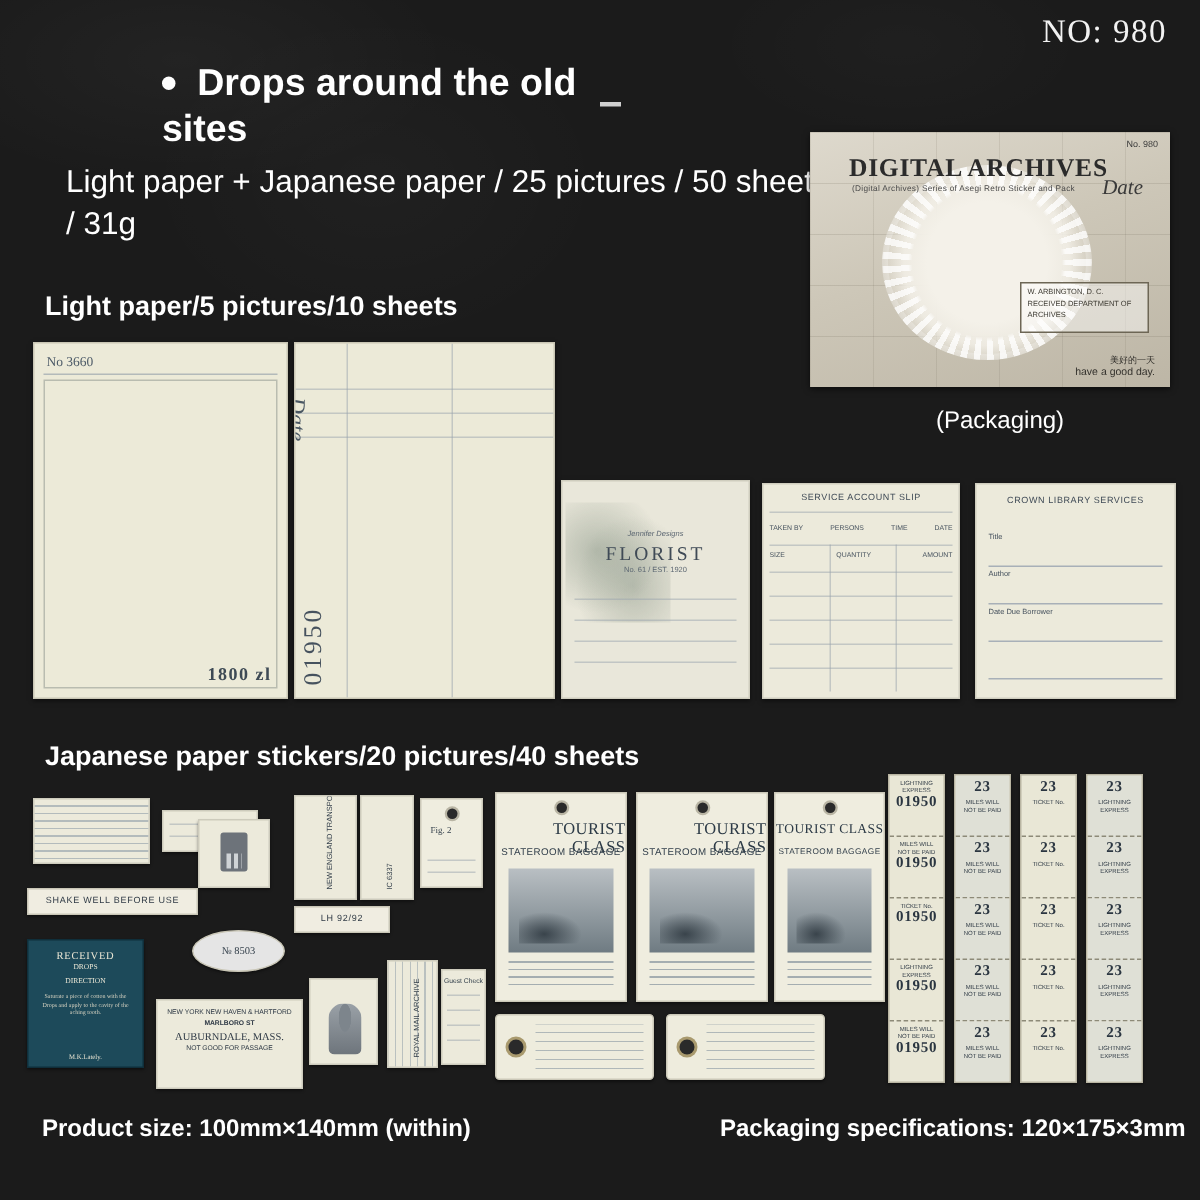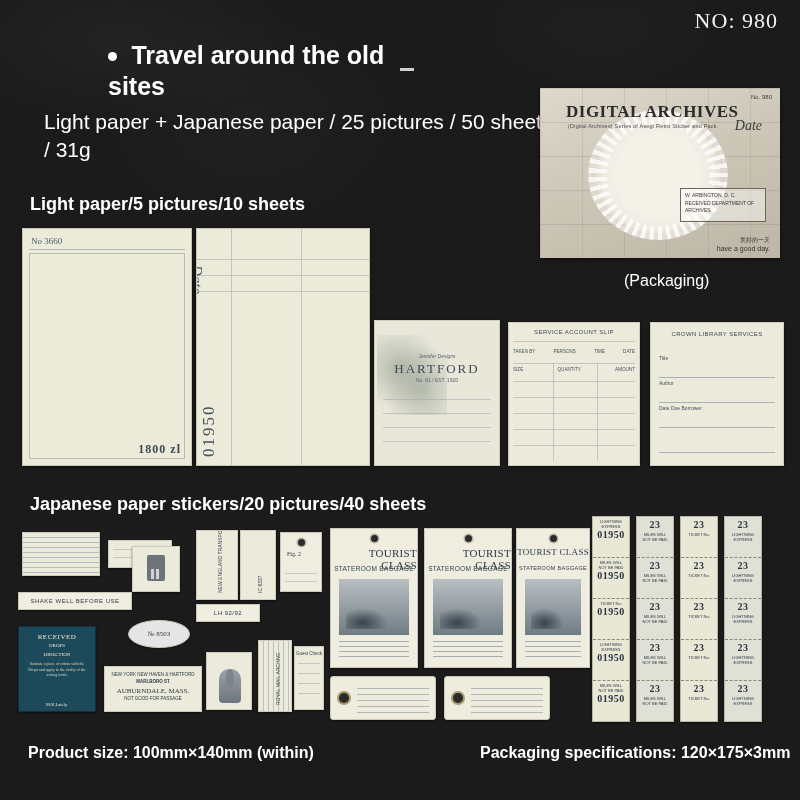--- a/index.html
+++ b/index.html
@@ -231,21 +231,21 @@
 </style>
 </head>
 <body>
 
 <div class="bg-texture"></div>
 
 <div class="no-code">NO: 980</div>
 
 <div class="title-wrap">
   <span class="title-bullet"></span>
-  <span class="main-title">Travel around the old sites</span>
+  <span class="main-title">Drops around the old sites</span>
 </div>
 <div class="dash"></div>
 <div class="subtitle">Light paper + Japanese paper / 25 pictures / 50 sheets / 31g</div>
 
 <div class="sheet pack">
   <div class="pack-grid"></div>
   <div class="doily"></div>
   <div class="pack-no">No. 980</div>
   <div class="pack-title">DIGITAL ARCHIVES</div>
   <div class="pack-sub">(Digital Archives) Series of  Asegi Retro Sticker and Pack</div>
@@ -275,21 +275,21 @@
   <div class="rule" style="top:62px;"></div>
   <div class="vline" style="left:34px;"></div>
   <div class="vline" style="left:104px;"></div>
   <div class="dateword">Date</div>
   <div class="bignum">01950</div>
 </div>
 
 <div class="paper florist">
   <div class="fl-leaf"></div>
   <div class="fl-sub">Jennifer Designs</div>
-  <div class="fl-title">HARTFORD</div>
+  <div class="fl-title">FLORIST</div>
   <div class="fl-small">No. 61 / EST. 1920</div>
   <div class="rule" style="top:78px;left:8px;right:8px;"></div>
   <div class="rule" style="top:92px;left:8px;right:8px;"></div>
   <div class="rule" style="top:106px;left:8px;right:8px;"></div>
   <div class="rule" style="top:120px;left:8px;right:8px;"></div>
 </div>
 
 <div class="paper slip">
   <div class="sl-title">SERVICE ACCOUNT SLIP</div>
   <div class="rule" style="top:18px;left:4px;right:4px;"></div>
@@ -356,21 +356,21 @@
 <div class="bluebox" style="left:18px;top:626px;width:76px;height:84px;">
   <div class="bb-t">RECEIVED</div>
   <div class="bb-s">DROPS</div>
   <div class="bb-s" style="margin-top:4px;">DIRECTION</div>
   <div class="bb-d">Saturate a piece of cotton with the Drops and apply to the cavity of the aching tooth.</div>
   <div class="bb-f">M.K.Lately.</div>
 </div>
 
 <div class="oval" style="left:128px;top:620px;width:60px;height:26px;">№ 8503</div>
 
-<div class="st" style="left:104px;top:666px;width:98px;height:46px;text-align:center;padding-top:5px;font-size:4.5px;color:#2e3945;line-height:1.5;">
+<div class="st" style="left:104px;top:666px;width:98px;height:60px;text-align:center;padding-top:5px;font-size:4.5px;color:#2e3945;line-height:1.5;">
   <div>NEW YORK NEW HAVEN &amp; HARTFORD</div>
   <div style="font-weight:bold;">MARLBORO ST</div>
   <div style="font-family:'Liberation Serif',serif;font-size:7px;">AUBURNDALE, MASS.</div>
   <div>NOT GOOD FOR PASSAGE</div>
 </div>
 
 <div class="st" style="left:206px;top:652px;width:46px;height:58px;">
   <div style="position:absolute;left:12px;top:16px;width:22px;height:34px;background:radial-gradient(ellipse at 50% 28%, #7d858c 0 26%, transparent 28%),linear-gradient(180deg,#9aa1a7,#6e757c);border-radius:10px 10px 4px 4px;"></div>
 </div>
 

